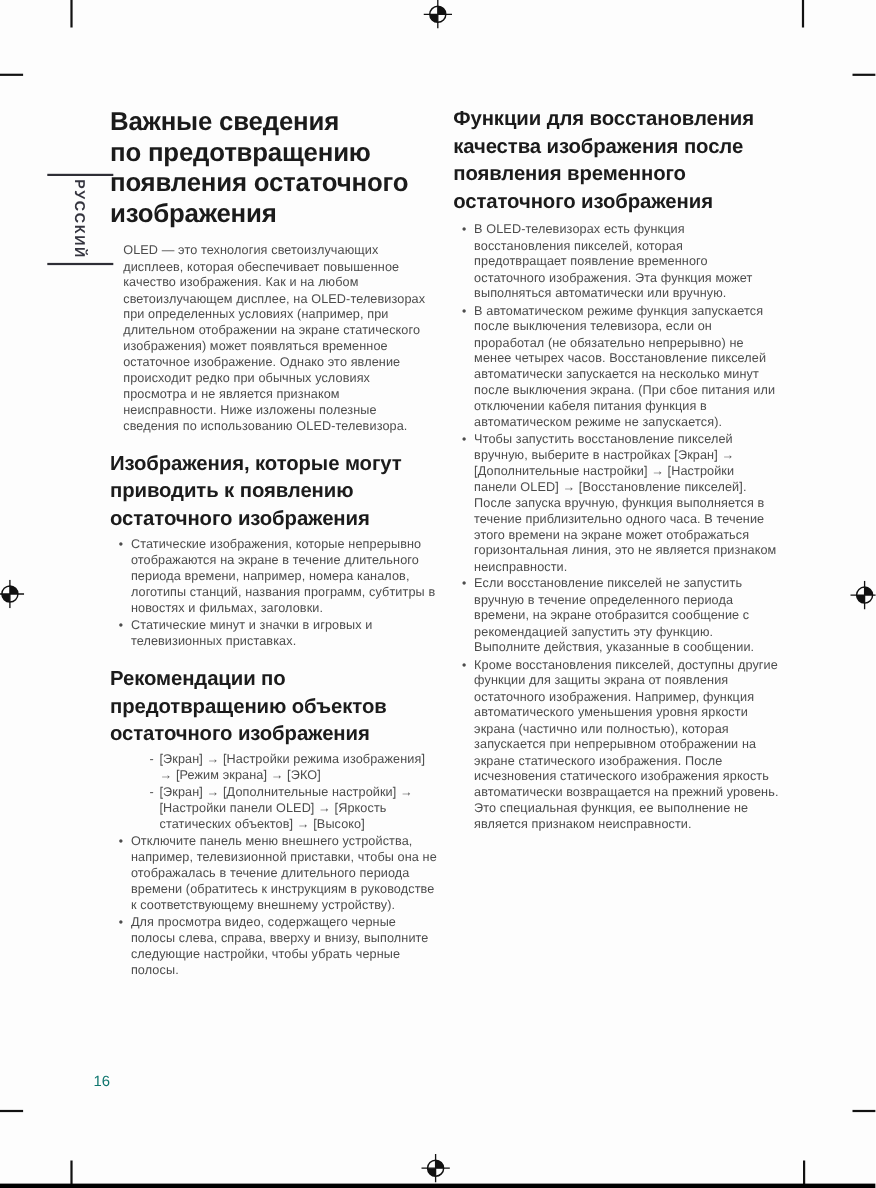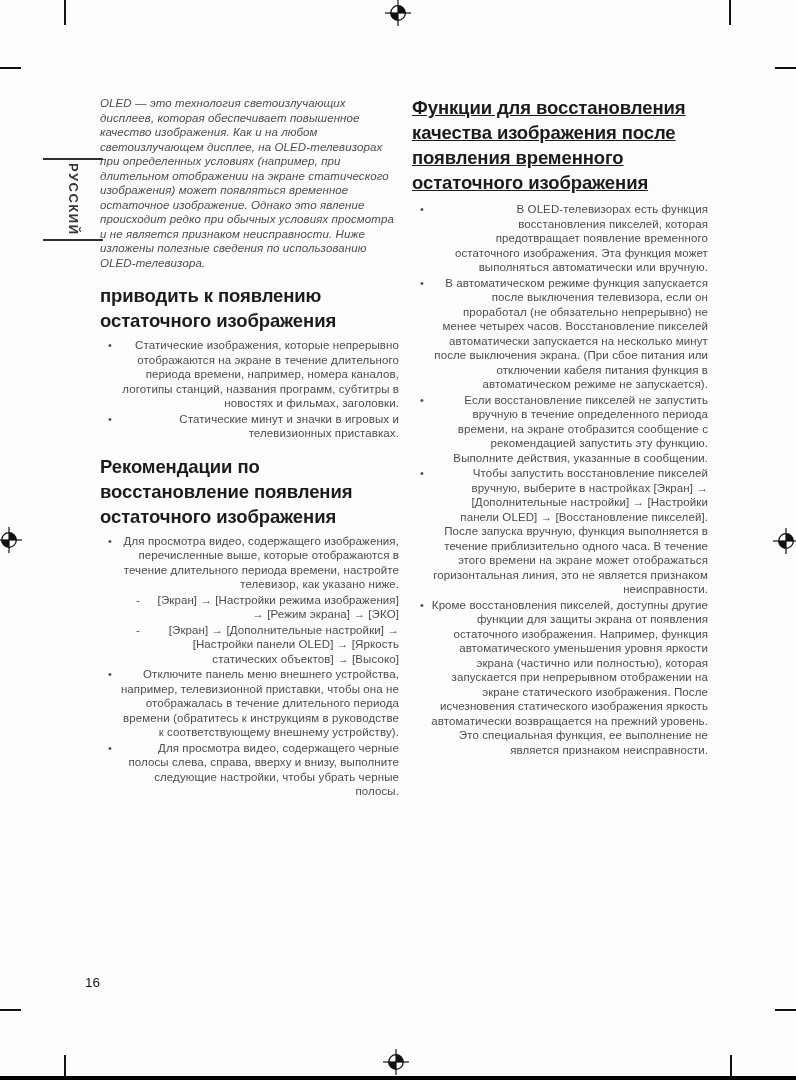--- a/index.html
+++ b/index.html
@@ -18,34 +18,34 @@
   .lang-tab {
     position:absolute; left:43px; top:158px; width:60px; height:79px;
     border-top:2px solid #2e2e36; border-bottom:2px solid #2e2e36;
     display:flex; align-items:center; justify-content:center;
   }
   .lang-tab span {
     writing-mode:vertical-rl; font-size:13px; font-weight:bold;
     color:#35353f; letter-spacing:1.5px;
   }
   
-  .page-num { position:absolute; left:85px; top:975px; font-size:13.5px; color:#0f172a; }
+  .page-num { position:absolute; left:85px; top:975px; font-size:13.5px; color:#0f766e; }
   
   .col {
     position:absolute; color:#4c4c4c; font-size:11.5px; line-height:14.5px;
     letter-spacing:0.1px;
   }
   .col-left  { left:100px; top:96px;  width:299px; }
   .col-right { left:412px; top:95px;  width:296px; }
   h1 { font-size:23.5px; line-height:28px; color:#1b1b1b; margin:0 0 13px 0; font-weight:bold; letter-spacing:-0.2px; }
   h2 { font-size:18.5px; line-height:25px; color:#1b1b1b; margin:13px 0 5px 0; font-weight:bold; letter-spacing:-0.1px; }
-  .col-right h2 { margin-top:0; margin-bottom:7px;text-decoration:underline; }
+  .col-right h2 { margin-top:0; margin-bottom:7px; }
   h1 span, h2 span { display:block; }
-  p.intro { margin:0;font-style:italic; }
-  ul { list-style:none; margin:3px 0 0 0; padding:0 0 0 19px;text-align:right; }
+  p.intro { margin:12px; }
+  ul { list-style:none; margin:3px 0 0 0; padding:0 0 0 19px; }
   li { position:relative; margin:0 0 1px 0; }
   li.bullet::before { content:"•"; position:absolute; left:-11px; top:0; font-size:11px; color:#4c4c4c; }
   li.dash { margin-left:17px; padding-left:9px; }
   li.dash::before { content:"-"; position:absolute; left:0; top:0; color:#4c4c4c; }
   svg.defs { position:absolute; width:0; height:0; }
 </style>
 </head>
 <body>
 
 <svg class="defs" aria-hidden="true">
@@ -86,56 +86,62 @@
 
   <div class="bottom-bar"></div>
 
   <div class="lang-tab">
     <span>РУССКИЙ</span>
   </div>
 
   <div class="page-num">16</div>
 
   <div class="col col-left">
+    <h1>
+      <span>Важные сведения</span>
+      <span>по предотвращению</span>
+      <span>появления остаточного</span>
+      <span>изображения</span>
+    </h1>
 
     <p class="intro">OLED — это технология светоизлучающих дисплеев, которая обеспечивает повышенное качество изображения. Как и на любом светоизлучающем дисплее, на OLED-телевизорах при определенных условиях (например, при длительном отображении на экране статического изображения) может появляться временное остаточное изображение. Однако это явление происходит редко при обычных условиях просмотра и не является признаком неисправности. Ниже изложены полезные сведения по использованию OLED-телевизора.</p>
 
     <h2>
+      <span>Изображения, которые могут</span>
       <span>приводить к появлению</span>
       <span>остаточного изображения</span>
     </h2>
     <ul>
       <li class="bullet">Статические изображения, которые непрерывно отображаются на экране в течение длительного периода времени, например, номера каналов, логотипы станций, названия программ, субтитры в новостях и фильмах, заголовки.</li>
       <li class="bullet">Статические минут и значки в игровых и телевизионных приставках.</li>
     </ul>
 
     <h2>
       <span>Рекомендации по</span>
-      <span>восстановление появления</span>
+      <span>предотвращению объектов</span>
       <span>остаточного изображения</span>
     </h2>
     <ul>
-      <li class="bullet">Для просмотра видео, содержащего изображения, перечисленные выше, которые отображаются в течение длительного периода времени, настройте телевизор, как указано ниже.</li>
       <li class="dash">[Экран] → [Настройки режима изображения] → [Режим экрана] → [ЭКО]</li>
       <li class="dash">[Экран] → [Дополнительные настройки] → [Настройки панели OLED] → [Яркость статических объектов] → [Высоко]</li>
       <li class="bullet">Отключите панель меню внешнего устройства, например, телевизионной приставки, чтобы она не отображалась в течение длительного периода времени (обратитесь к инструкциям в руководстве к соответствующему внешнему устройству).</li>
       <li class="bullet">Для просмотра видео, содержащего черные полосы слева, справа, вверху и внизу, выполните следующие настройки, чтобы убрать черные полосы.</li>
 
     </ul>
   </div>
 
   <div class="col col-right">
     <h2>
       <span>Функции для восстановления</span>
       <span>качества изображения после</span>
       <span>появления временного</span>
       <span>остаточного изображения</span>
     </h2>
     <ul>
       <li class="bullet">В OLED-телевизорах есть функция восстановления пикселей, которая предотвращает появление временного остаточного изображения. Эта функция может выполняться автоматически или вручную.</li>
       <li class="bullet">В автоматическом режиме функция запускается после выключения телевизора, если он проработал (не обязательно непрерывно) не менее четырех часов. Восстановление пикселей автоматически запускается на несколько минут после выключения экрана. (При сбое питания или отключении кабеля питания функция в автоматическом режиме не запускается).</li>
+      <li class="bullet">Чтобы запустить восстановление пикселей вручную, выберите в настройках [Экран] → [Дополнительные настройки] → [Настройки панели OLED] → [Восстановление пикселей]. После запуска вручную, функция выполняется в течение приблизительно одного часа. В течение этого времени на экране может отображаться горизонтальная линия, это не является признаком неисправности.</li>
       <li class="bullet">Если восстановление пикселей не запустить вручную в течение определенного периода времени, на экране отобразится сообщение с рекомендацией запустить эту функцию. Выполните действия, указанные в сообщении.</li>
-      <li class="bullet">Чтобы запустить восстановление пикселей вручную, выберите в настройках [Экран] → [Дополнительные настройки] → [Настройки панели OLED] → [Восстановление пикселей]. После запуска вручную, функция выполняется в течение приблизительно одного часа. В течение этого времени на экране может отображаться горизонтальная линия, это не является признаком неисправности.</li>
       <li class="bullet">Кроме восстановления пикселей, доступны другие функции для защиты экрана от появления остаточного изображения. Например, функция автоматического уменьшения уровня яркости экрана (частично или полностью), которая запускается при непрерывном отображении на экране статического изображения. После исчезновения статического изображения яркость автоматически возвращается на прежний уровень. Это специальная функция, ее выполнение не является признаком неисправности.</li>
     </ul>
   </div>
 
 </div>
 
 </body></html>

